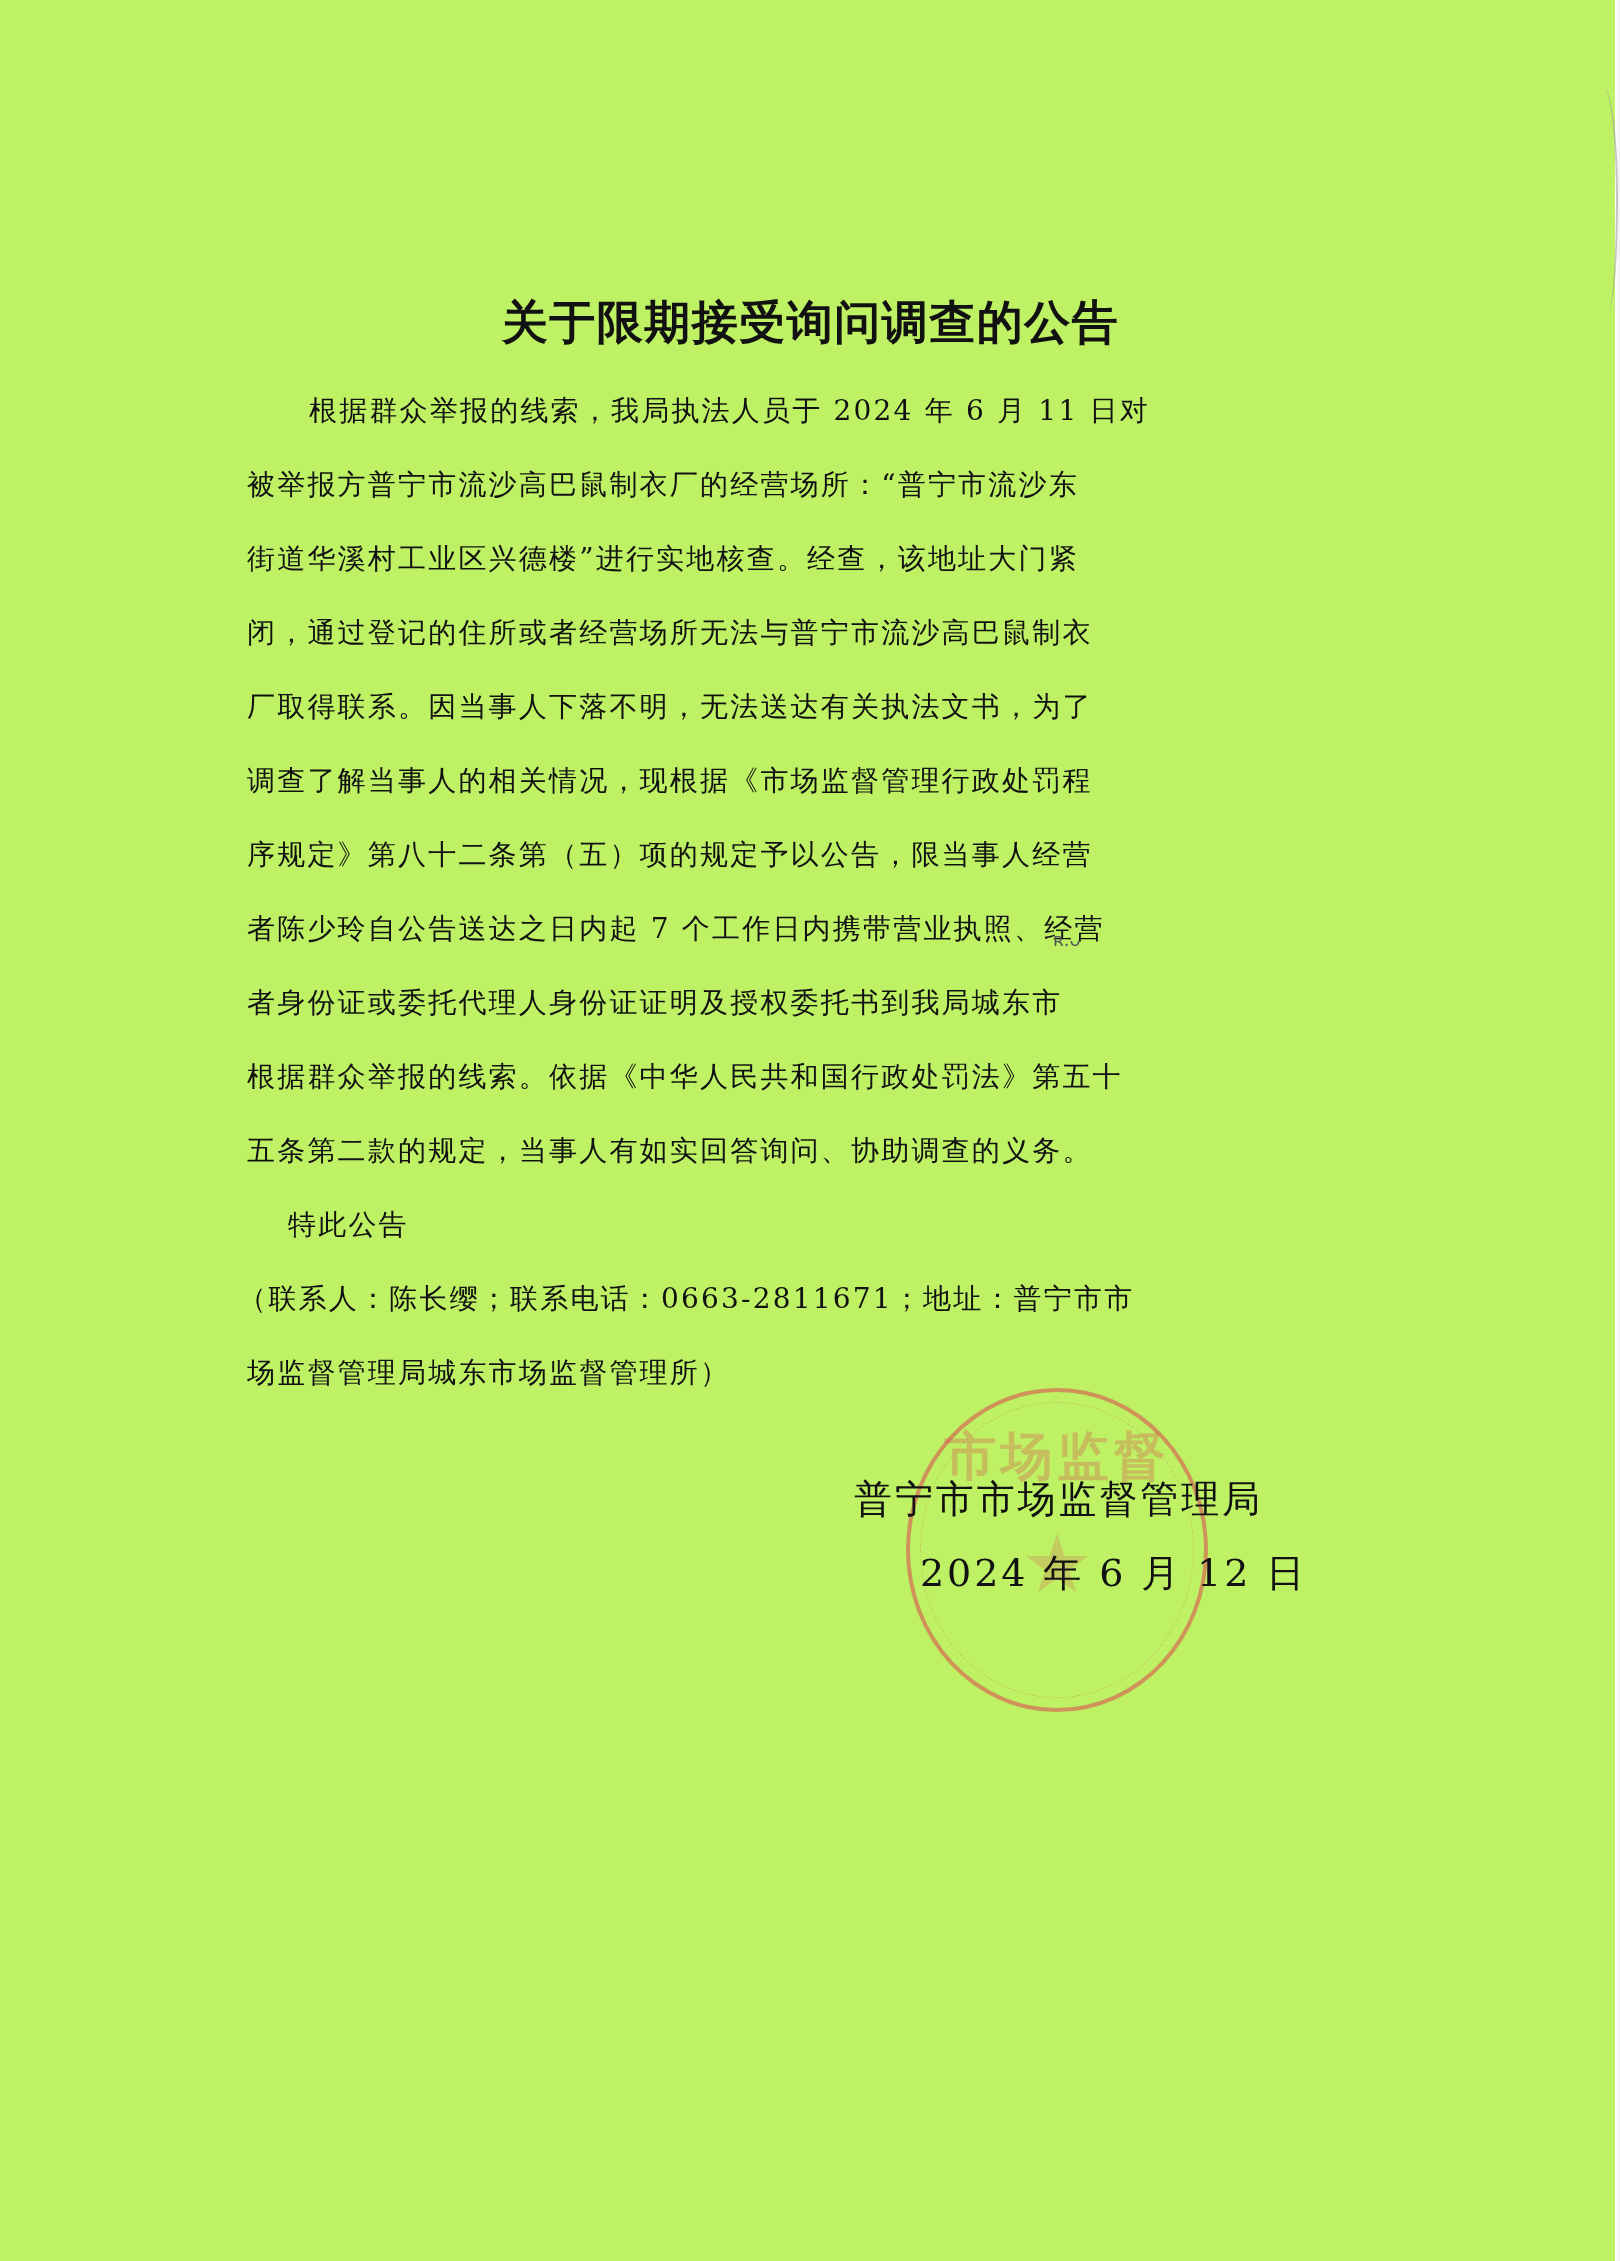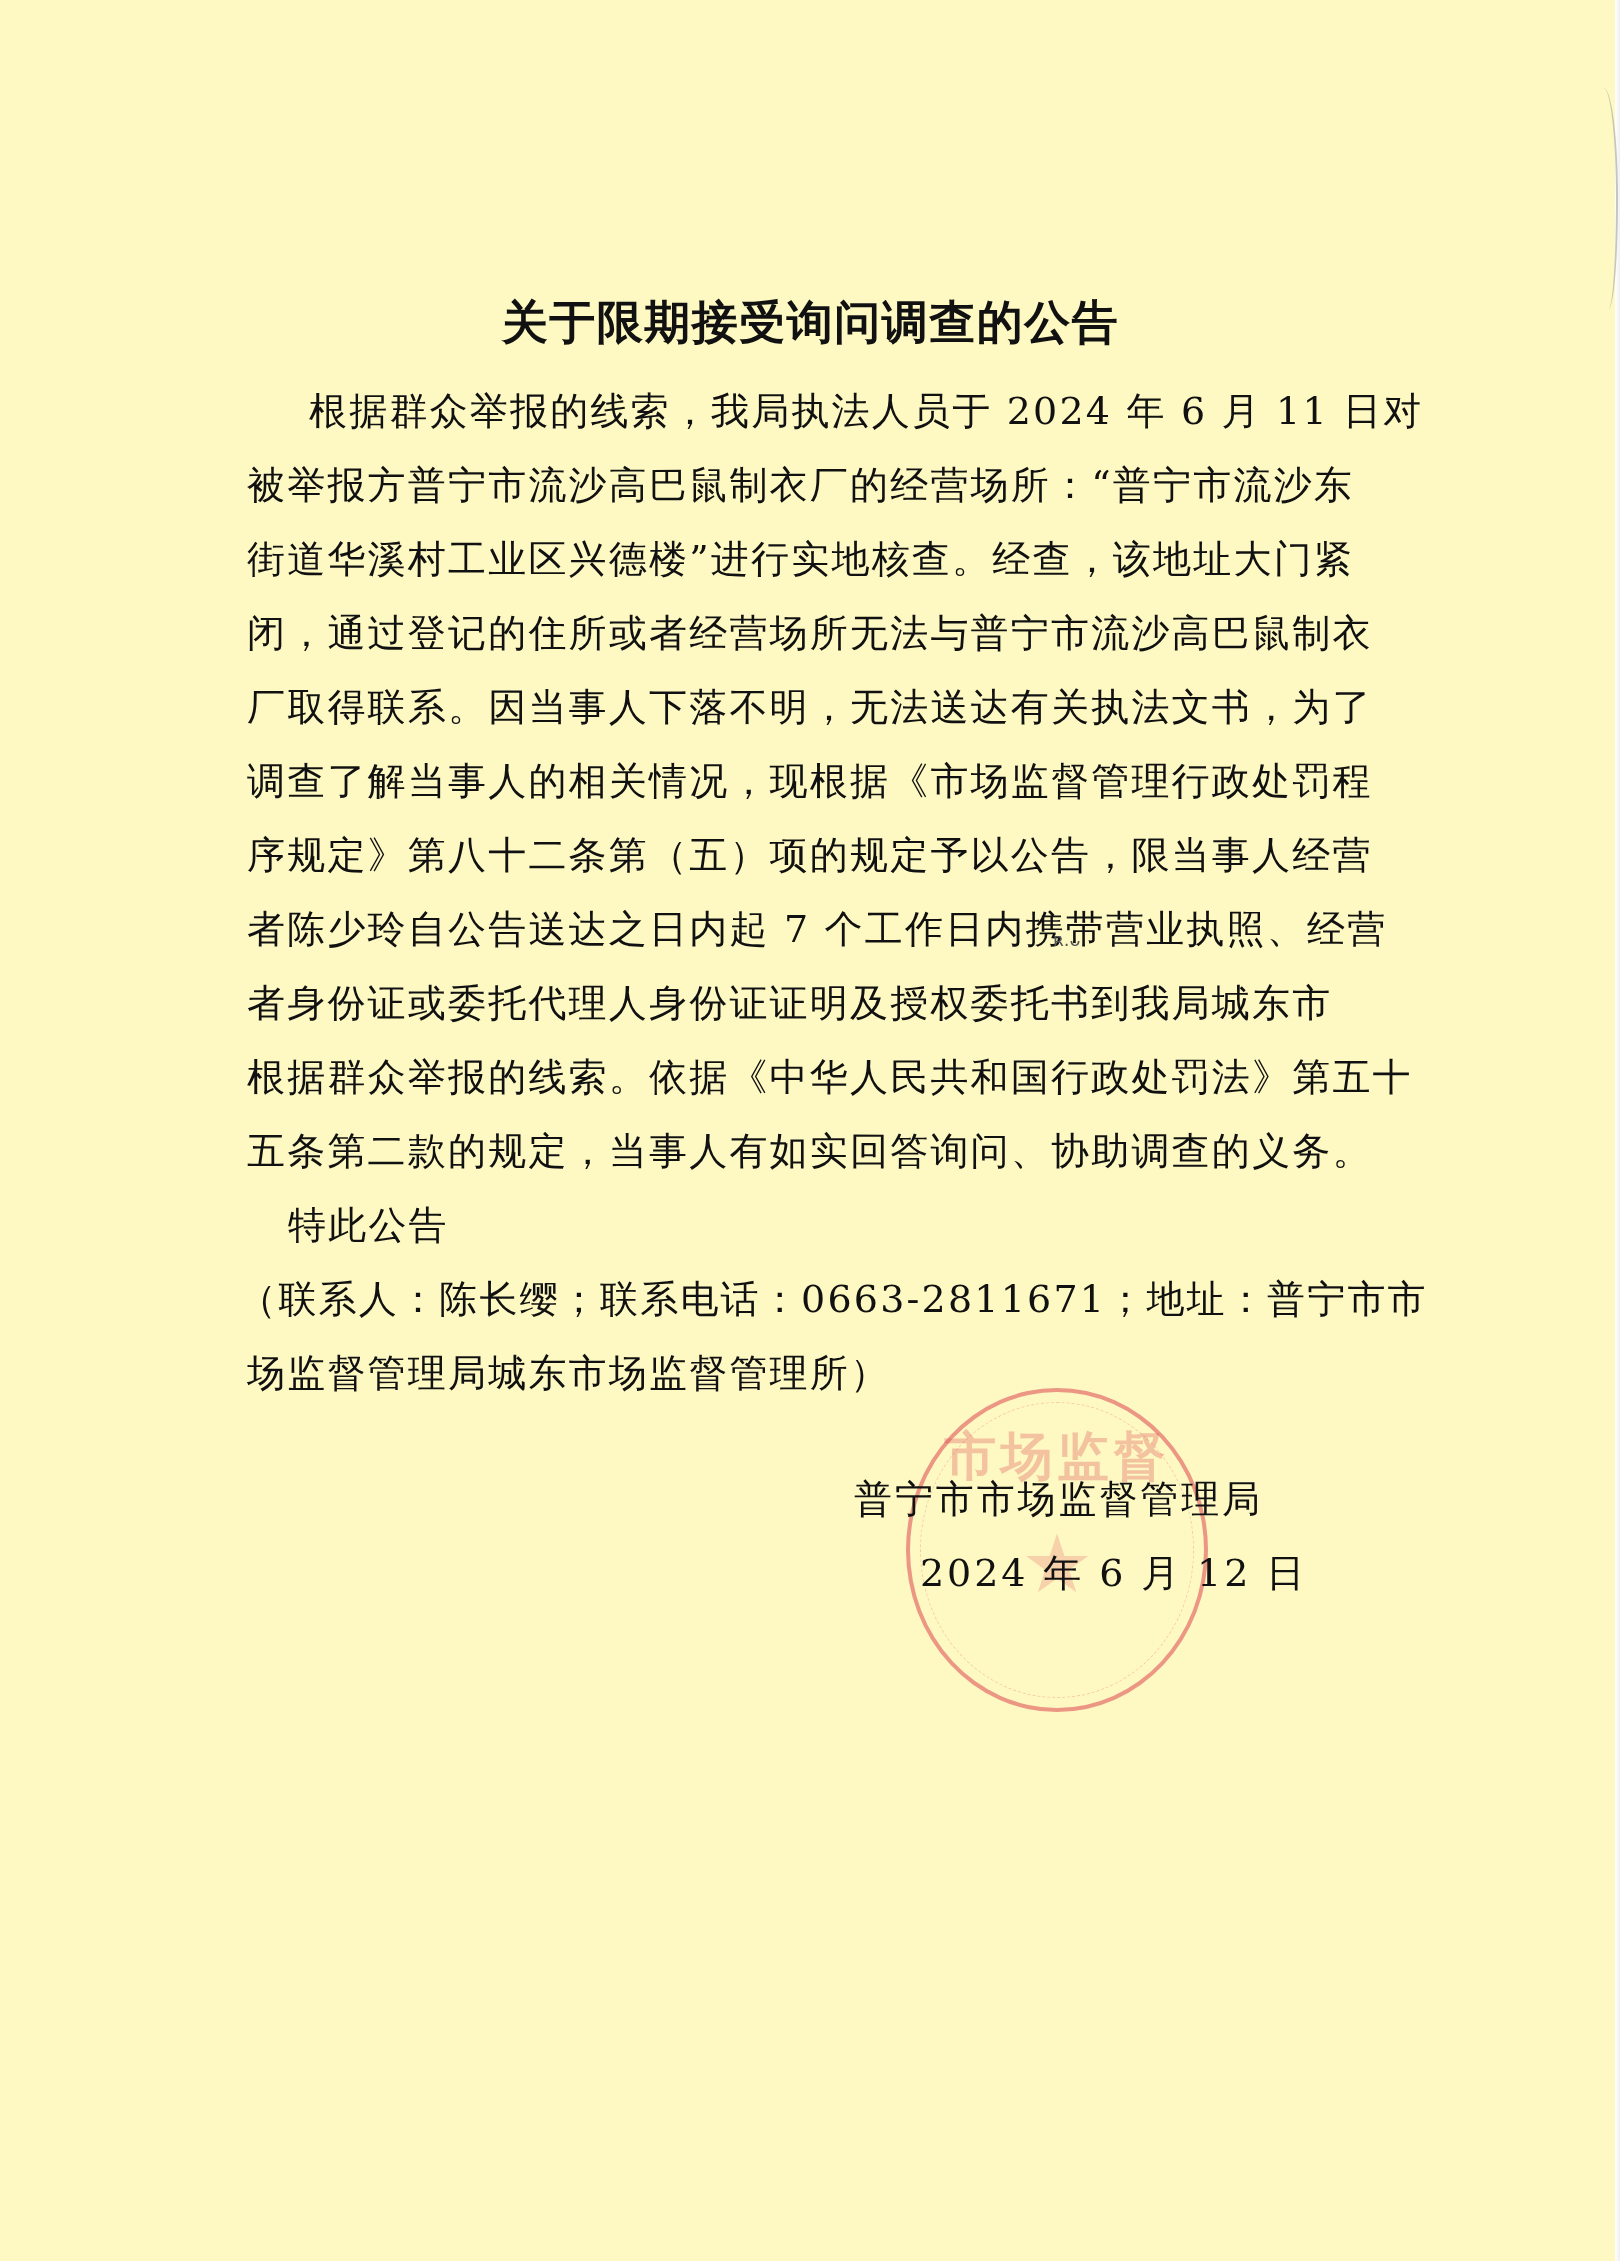--- a/index.html
+++ b/index.html
@@ -13,21 +13,21 @@
       position: relative;
       overflow: hidden;
       font-family: "DejaVu Serif", "Liberation Serif", serif;
       color: #111111;
     }
     .page {
       position: absolute;
       left: 0; top: 0;
       width: 1621px;
       height: 2261px;
-      background: #fef9c3;
+      background: #bef264;
     }
     .edge-mark {
       position: absolute;
       right: 0;
       top: 0;
       width: 5.9px;
       height: 2261px;
       background: linear-gradient(to right, #ffffff, #ececec);
     }
     .tear {
@@ -50,21 +50,21 @@
       font-weight: bold;
       font-size: 46px;
       letter-spacing: 1.5px;
       line-height: 66px;
     }
     .body-text {
       position: absolute;
       left: 247px;
       width: 1134px;
       top: 374px;
-      font-size: 38px;
+      font-size: 28px;
       line-height: 74px;
       letter-spacing: 2.2px;
     }
     .line {
       display: block;
       white-space: nowrap;
       height: 74px;
     }
     .indent { padding-left: 62px; }
     .indent-small { padding-left: 41px; }

